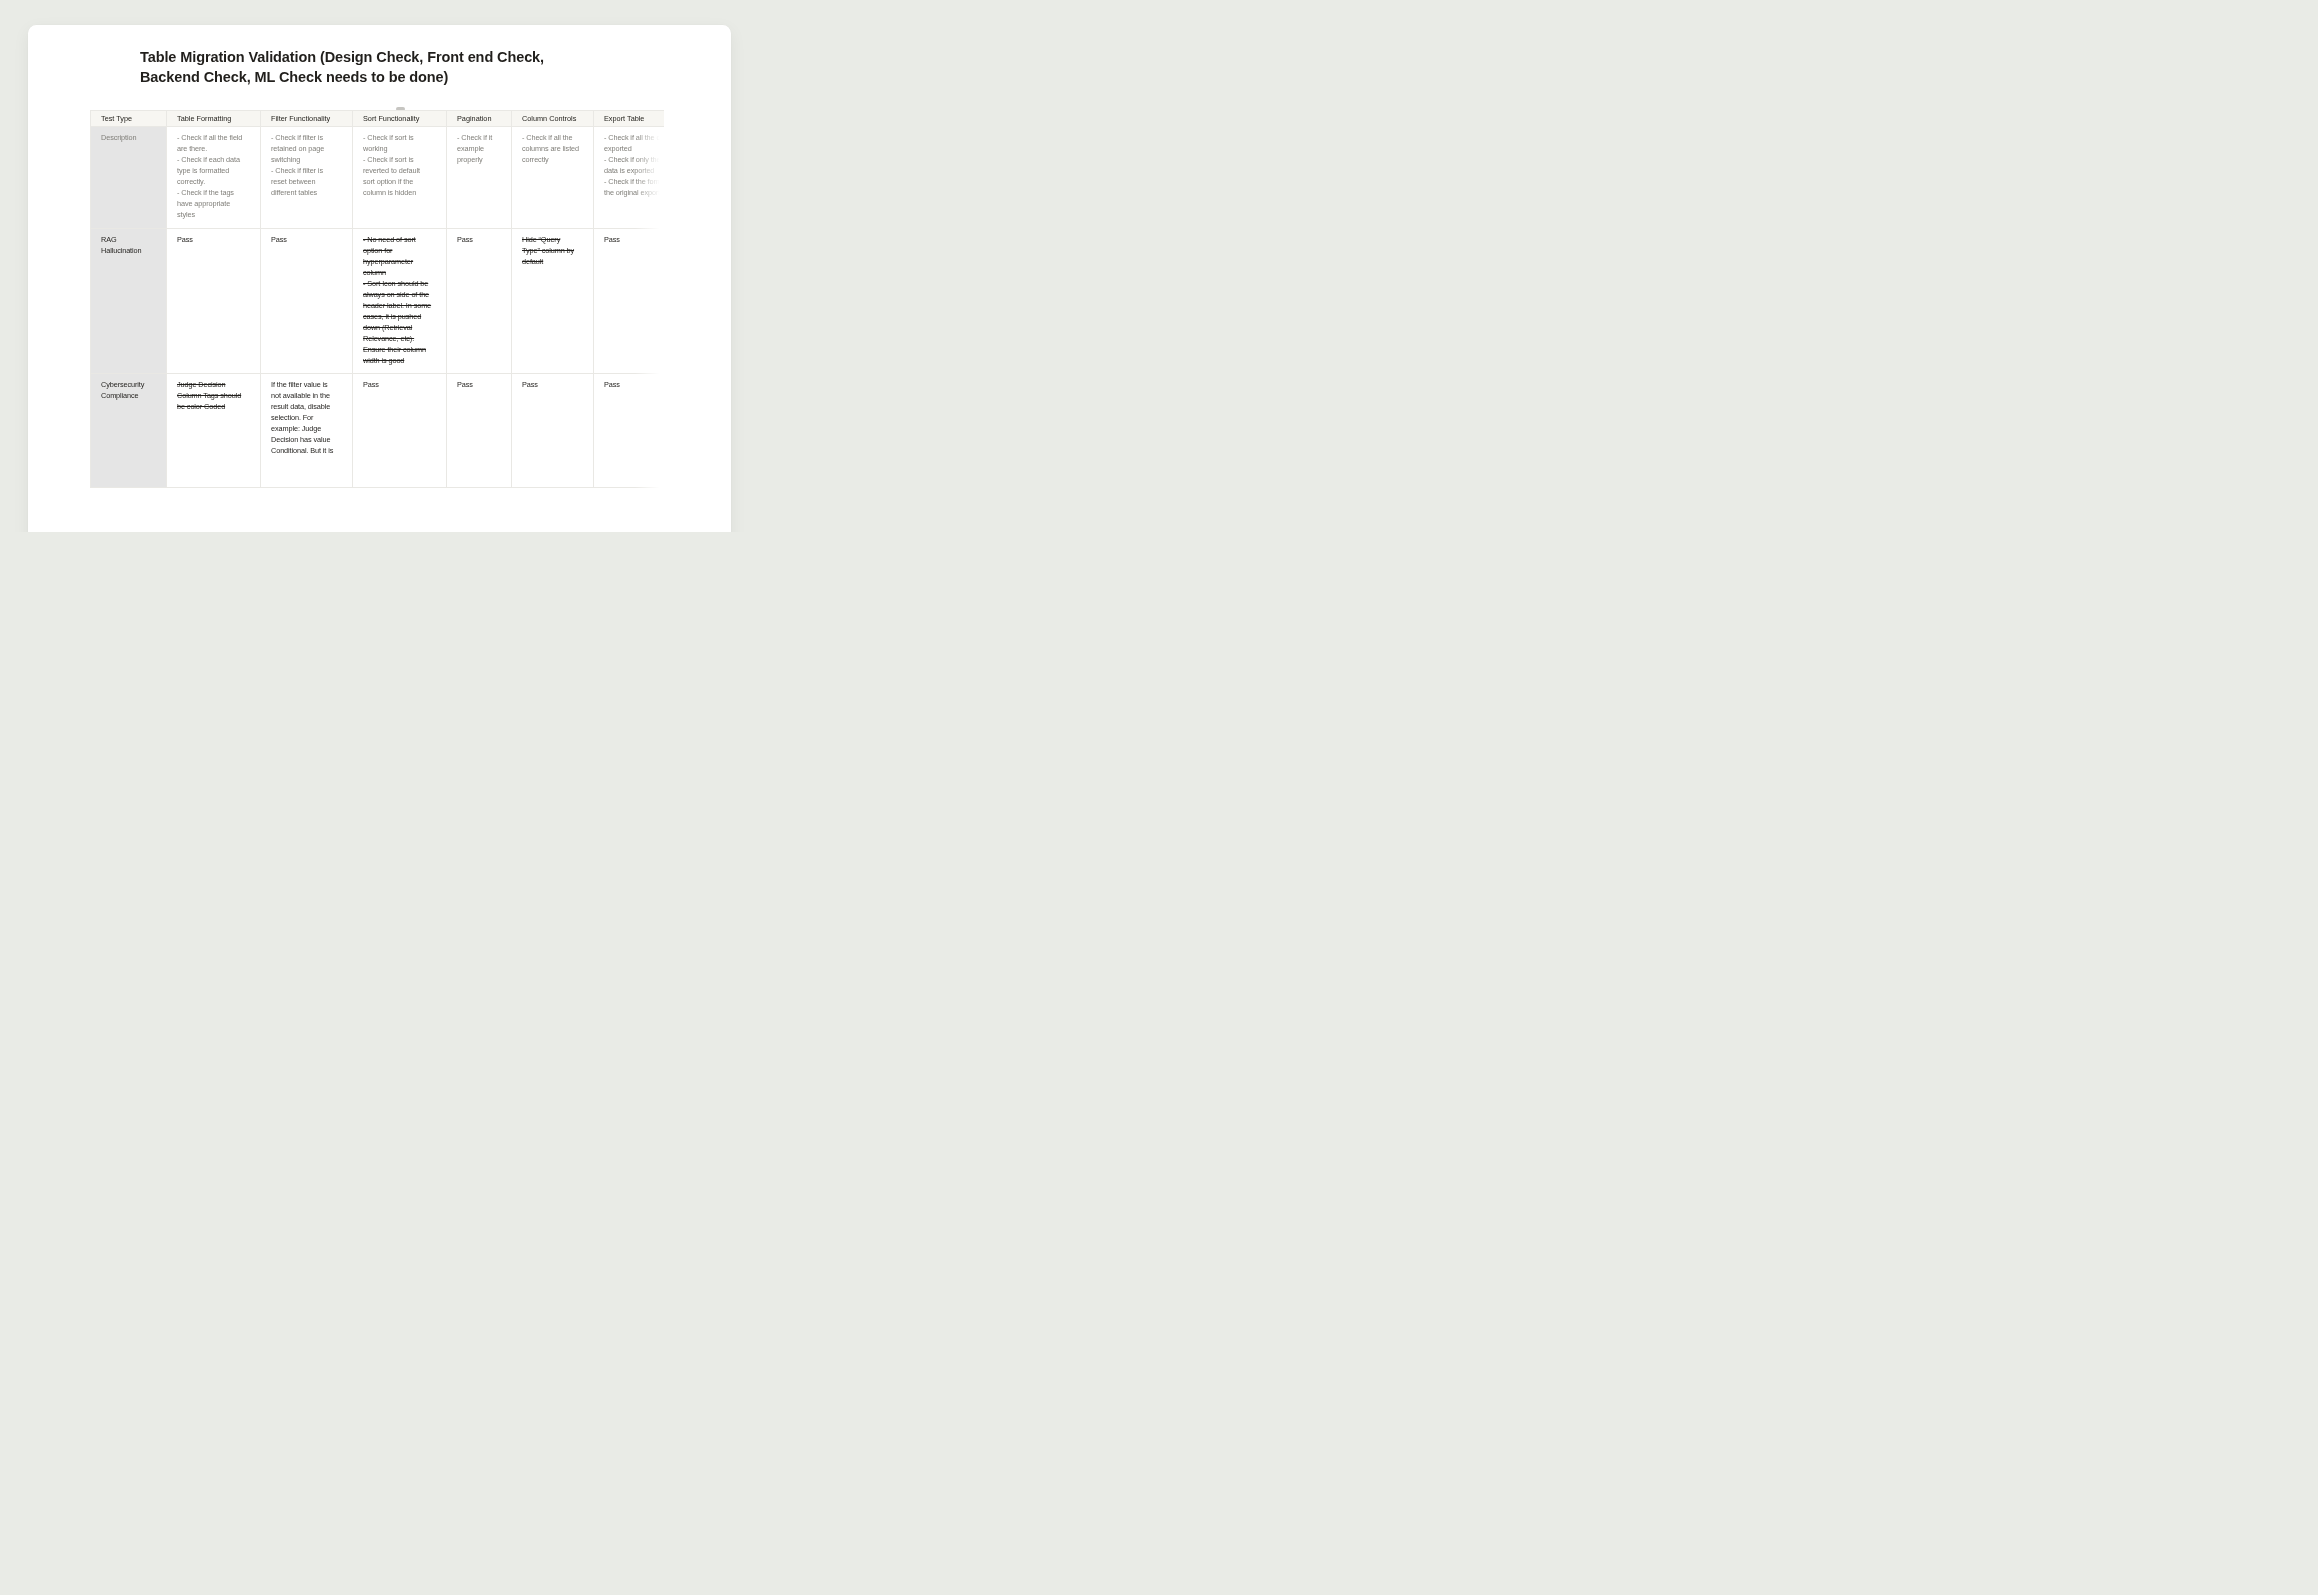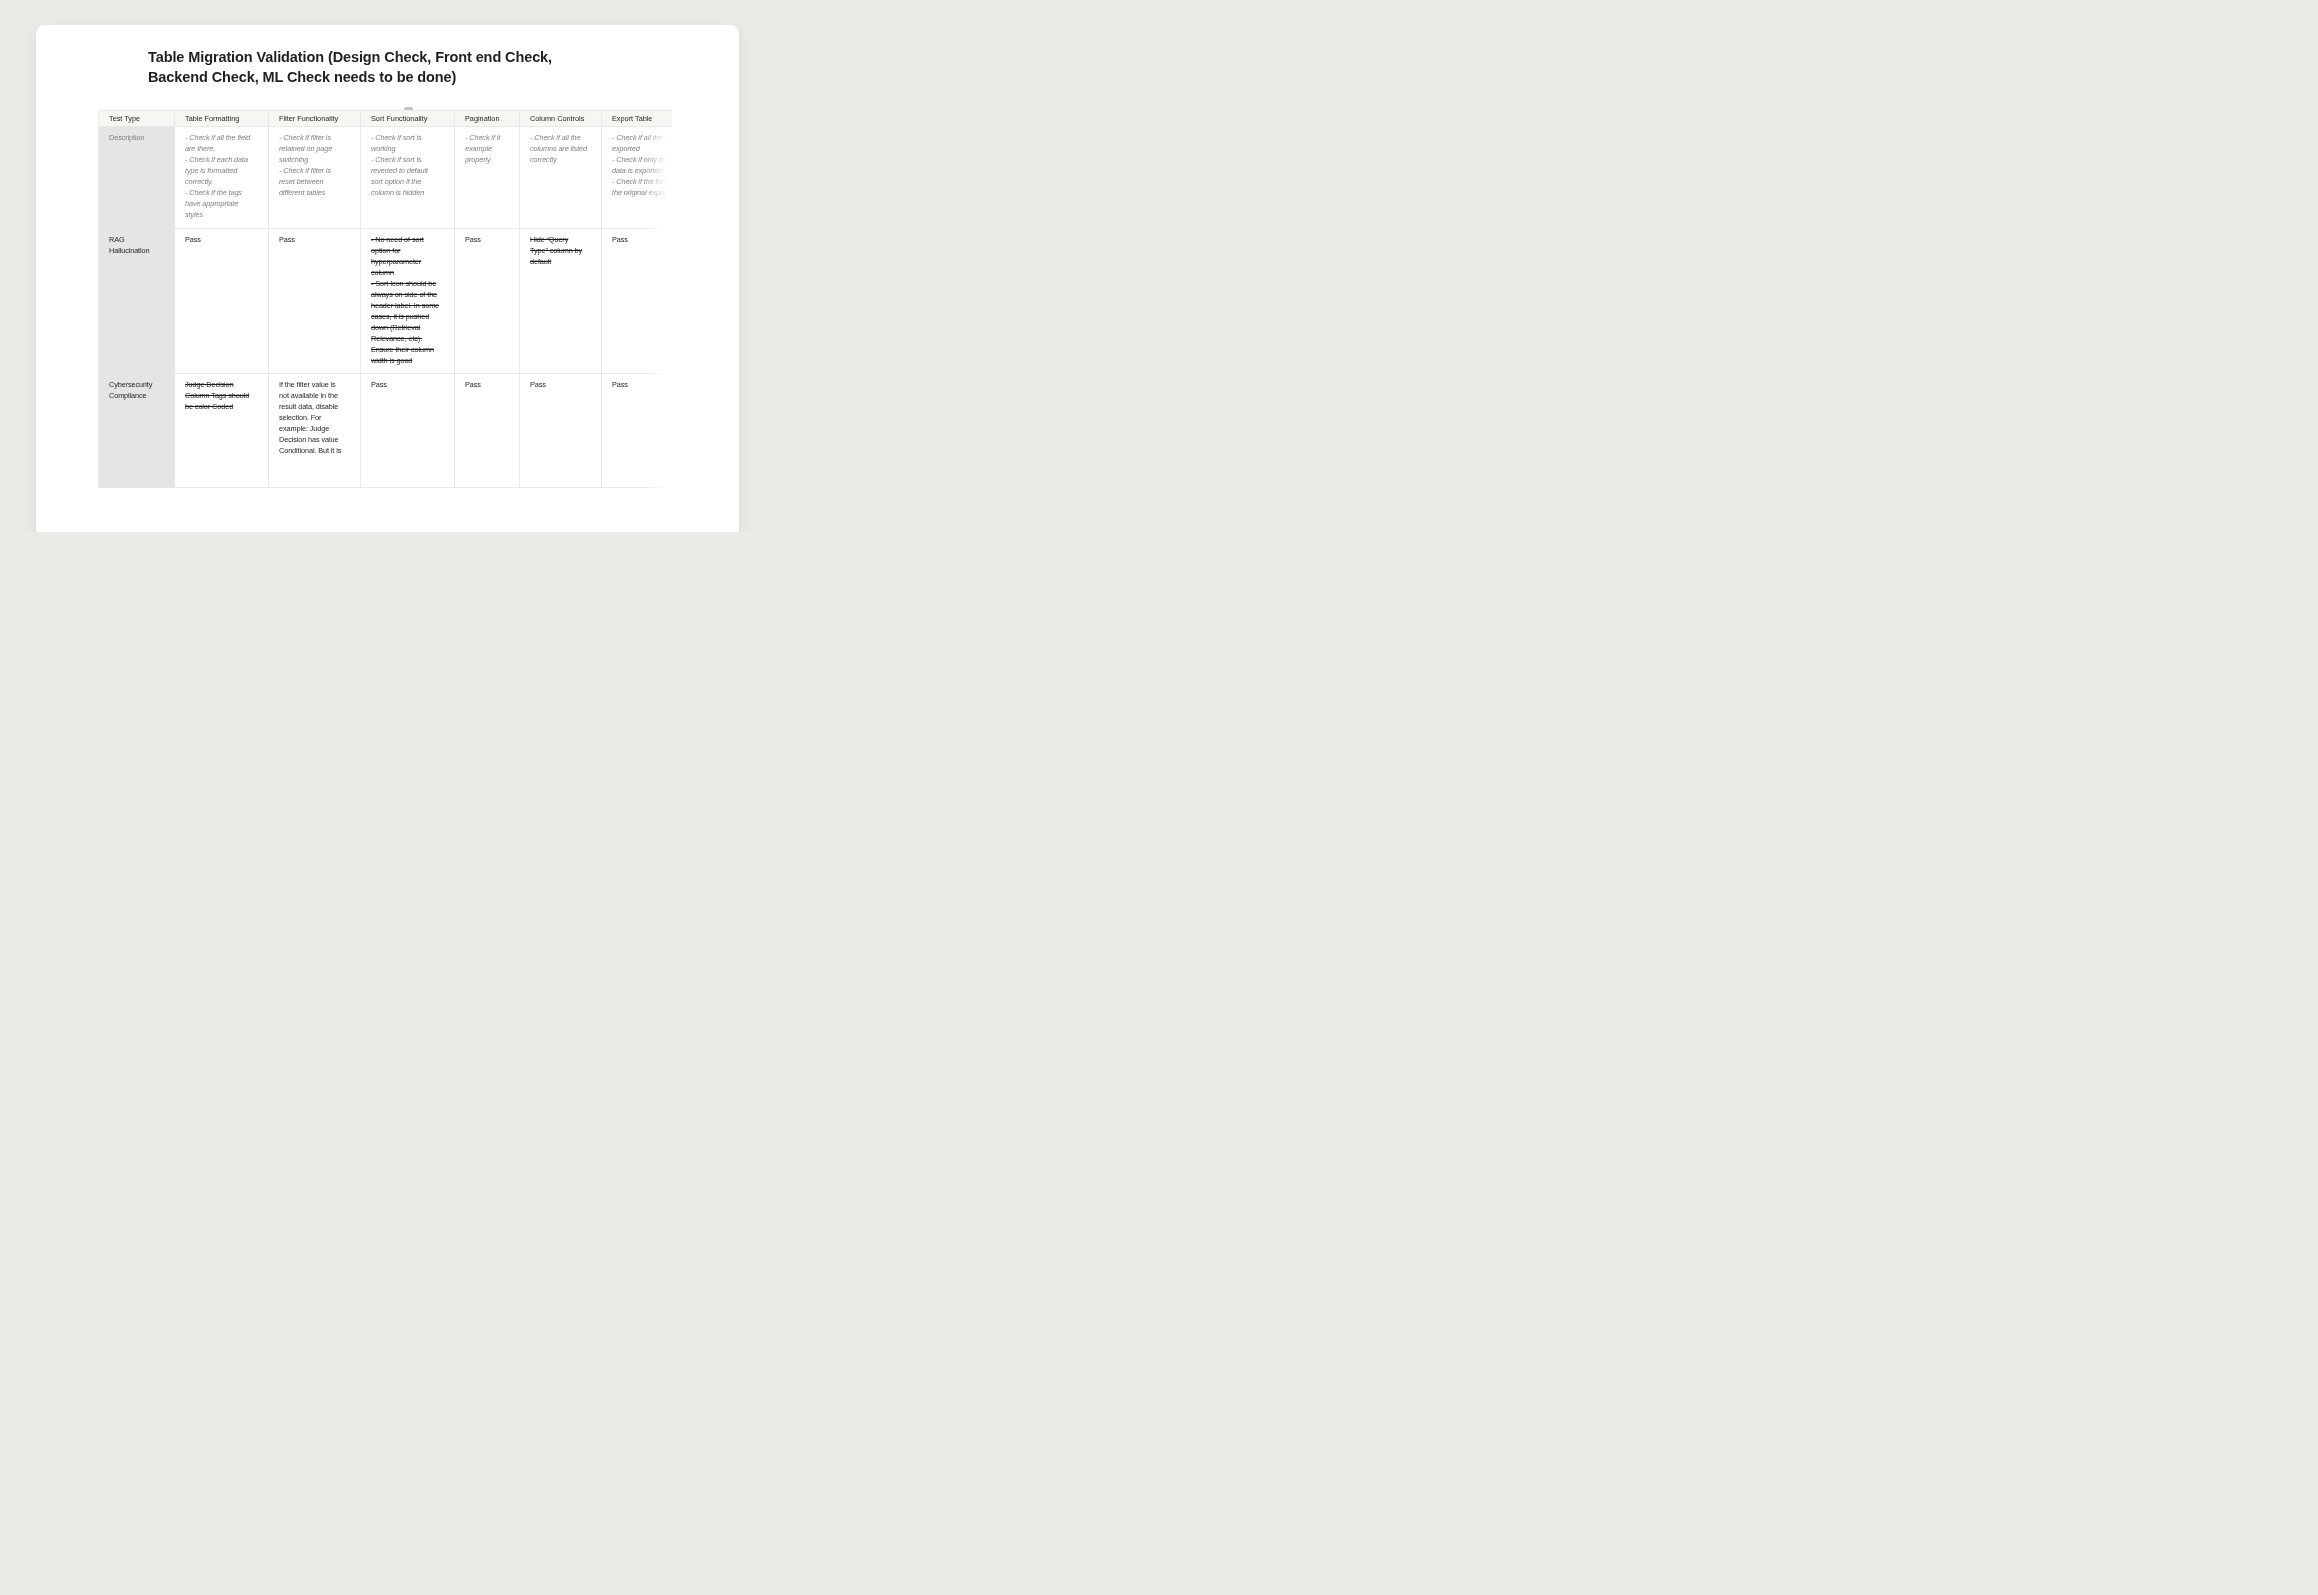--- a/index.html
+++ b/index.html
@@ -3,21 +3,21 @@
 <meta charset="utf-8">
 <style>
   html,body{margin:0;padding:0;}
   body{
     width:773px;height:532px;overflow:hidden;position:relative;
     background:#e9ebe6;
     font-family:"Liberation Sans","DejaVu Sans",sans-serif;
     -webkit-font-smoothing:antialiased;
   }
   .card{
-    position:absolute;left:36px;top:25px;width:703px;height:571px;
+    position:absolute;left:28px;top:25px;width:703px;height:571px;
     background:#ffffff;border-radius:8.3px;
     box-shadow:0 0 0 0.5px rgba(0,0,0,0.02),0 5.2px 16.6px rgba(0,0,0,0.06);
   }
   .title{
     position:absolute;left:112px;top:22px;margin:0;width:467px;
     font-size:14.5px;font-weight:700;line-height:20px;color:#211f1c;
     letter-spacing:-0.1px;white-space:pre-line;
   }
   .handle{
     position:absolute;left:368px;top:82px;width:9.3px;height:4.2px;
@@ -36,21 +36,21 @@
   th{
     background:#f7f6f2;font-weight:500;font-size:7.3px;color:#26241f;
     padding:2.1px 6.2px 2.1px 10px;vertical-align:middle;white-space:nowrap;overflow:hidden;margin-top:31px;
   }
   td{
     vertical-align:top;padding:4.7px 8.3px 4.7px 10px;
     white-space:pre-line;letter-spacing:-0.1px;
   }
   td:first-child{background:#e5e5e5;}
   td.muted{color:#82807b;}
-  td.muted-italic{color:#82807b;font-style:italic;}
+  td.muted-italic{color:#82807b;}
   td.strike{text-decoration:line-through;}
   .fade{
     position:absolute;top:16.6px;right:0;bottom:0;width:29px;
     background:linear-gradient(to right,rgba(255,255,255,0),#ffffff 85%);
     pointer-events:none;
   }
 </style>
 </head>
 <body>
 

